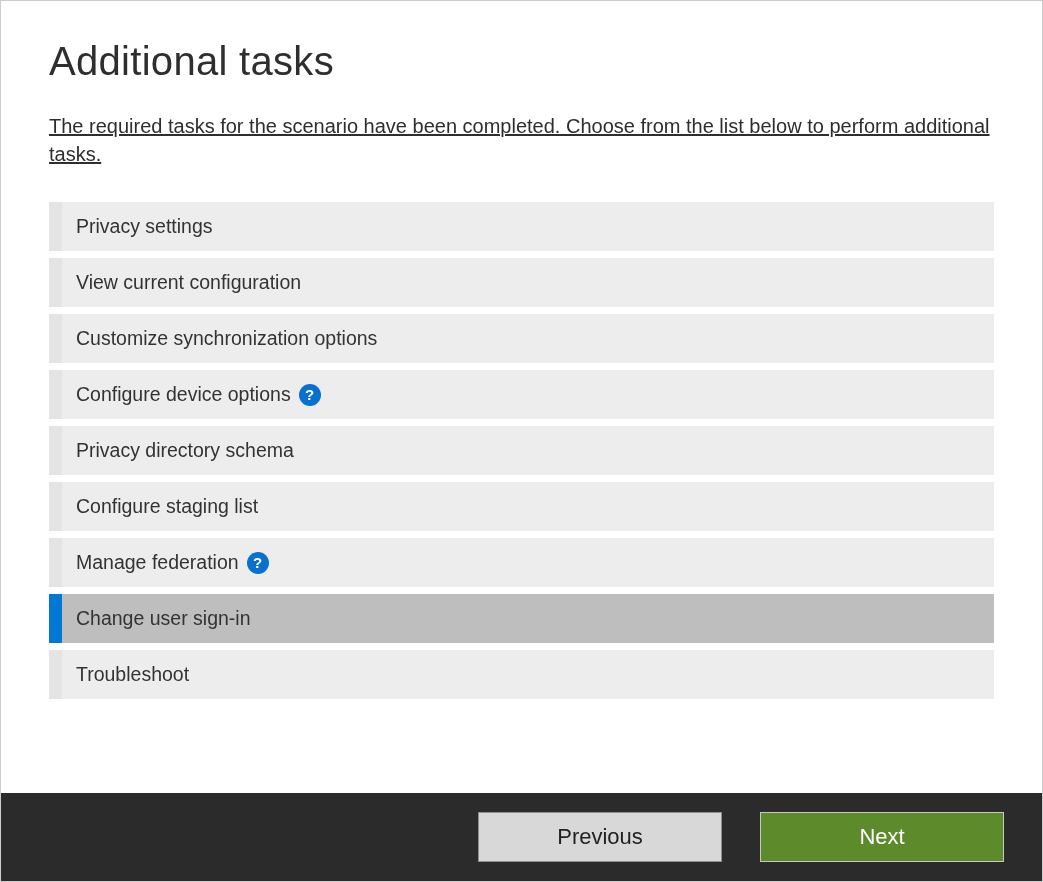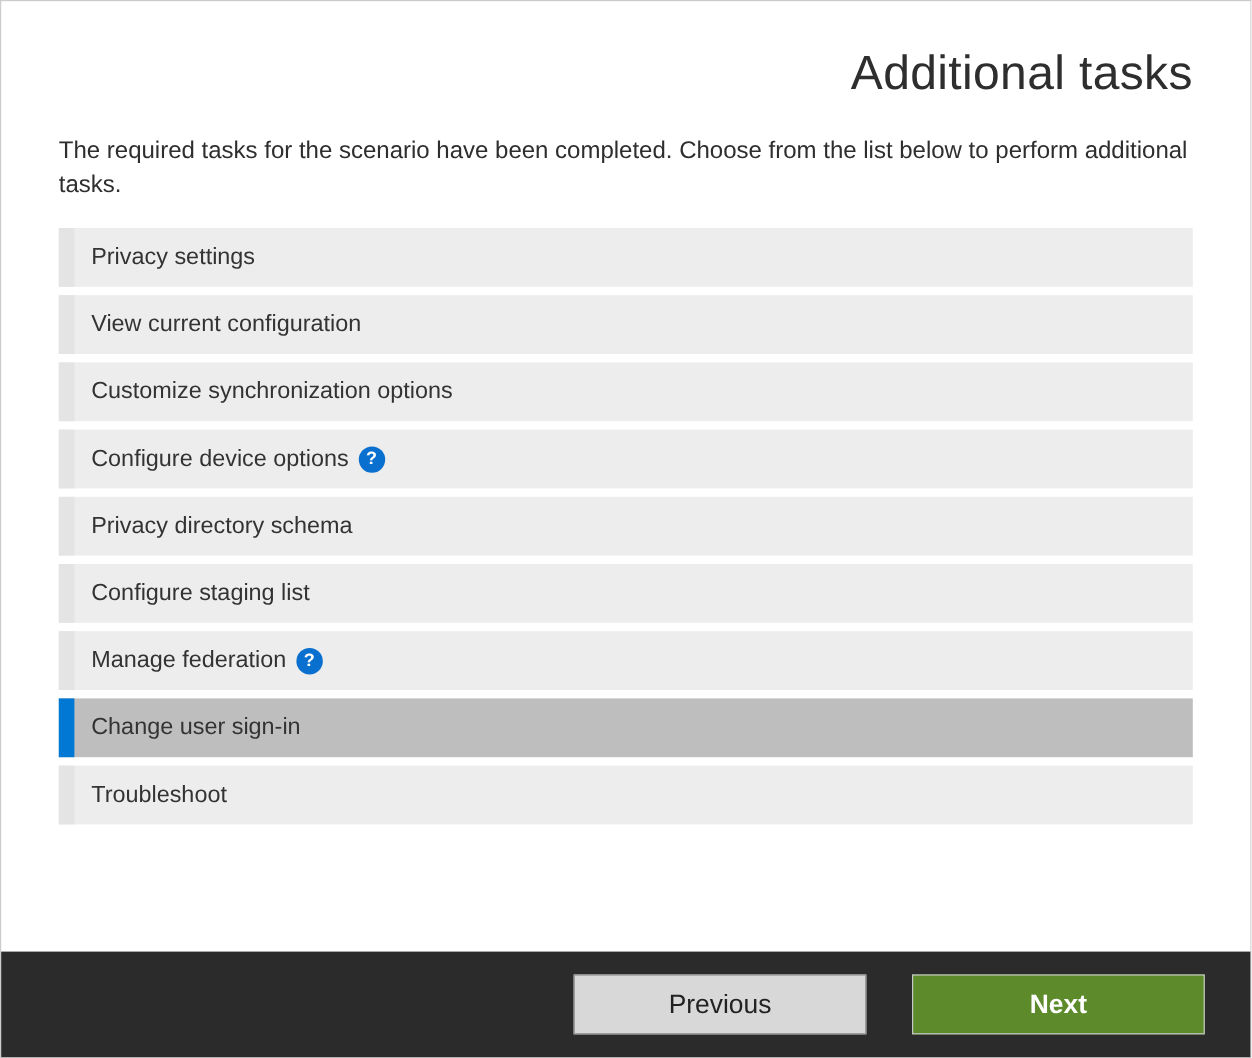--- a/index.html
+++ b/index.html
@@ -21,28 +21,28 @@
     flex: 1 1 auto;
     padding: 38px 48px 0 48px;
     overflow: hidden;
   }
   h1.page-title {
     font-weight: 300;
     font-size: 40px;
     margin: 0 0 28px 0;
     color: #2e2e2e;
     letter-spacing: 0.3px;
-    text-align: right;
   }
   .description {
     font-size: 20px;
     line-height: 1.4;
     color: #2e2e2e;
-    margin: 0 0 22px 0;
+    margin: 0 0 34px 0;
     font-weight: 400;
+    text-decoration: underline;
   }
   .task-list {
     display: flex;
     flex-direction: column;
     gap: 7px;
   }
   .task-item {
     display: flex;
     align-items: center;
     height: 49px;
@@ -109,21 +109,21 @@
   .btn-secondary {
     background: #d8d8d8;
     color: #222;
     border: 1px solid #8e8e8e;
     text-align: right;
   }
   .btn-primary {
     background: #5d8a2b;
     color: #fff;
     border: 1px solid #c7c7c7;
-    font-weight: 700;
+    font-weight: 400;
   }
 </style>
 </head>
 <body>
 
 <div class="window">
   <div class="content">
     <h1 class="page-title">Additional tasks</h1>
     <p class="description">The required tasks for the scenario have been completed. Choose from the list below to perform additional tasks.</p>
     <div class="task-list" id="task-list">

